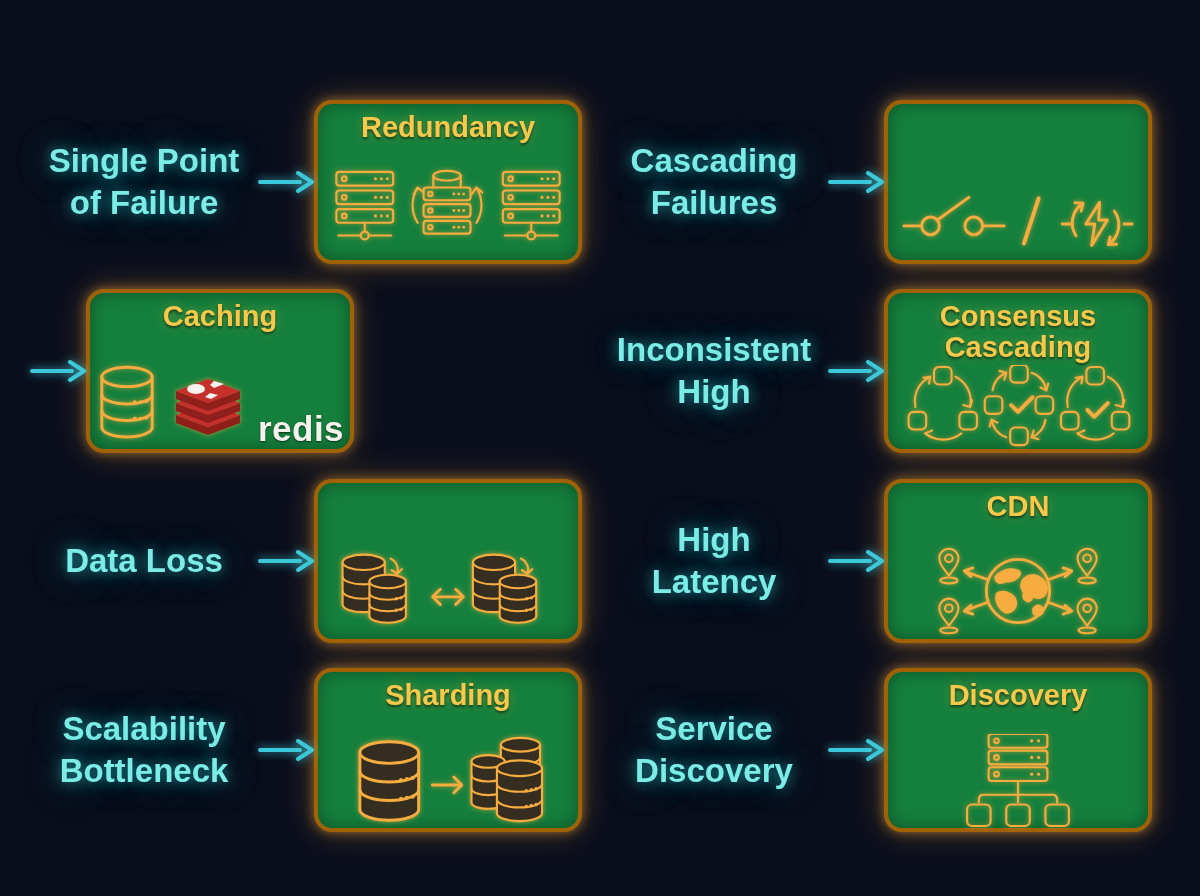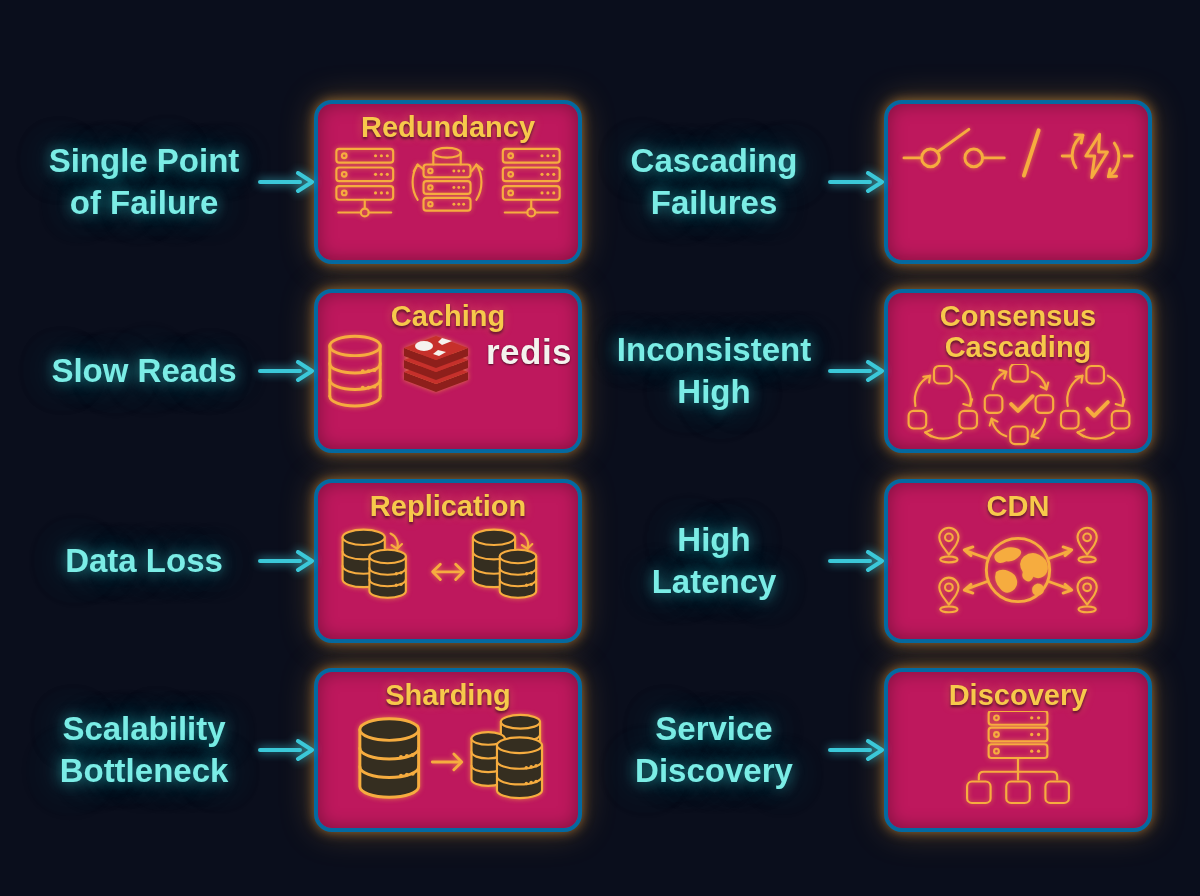--- a/index.html
+++ b/index.html
@@ -21,32 +21,32 @@
     color:#7bede6;font-size:33px;font-weight:700;line-height:1.28;
     white-space:pre-line;
     text-shadow:0 0 14px rgba(52,214,214,.65),0 0 36px rgba(52,214,214,.38),0 0 60px rgba(52,214,214,.22);
   }
   .flow-arrow{
     flex:0 0 56px;width:56px;height:26px;
     filter:drop-shadow(0 0 5px rgba(59,200,216,.85));
   }
   .solution-box{
     flex:0 0 260px;height:148px;
-    border:4px solid #0369a1;border-radius:18px;
-    background:#be185d;
+    border:4px solid #a16207;border-radius:18px;
+    background:#15803d;
     box-shadow:0 0 12px rgba(242,165,60,.55),0 0 34px rgba(242,165,60,.28),inset 0 0 18px rgba(0,0,0,.35);
     display:flex;flex-direction:column;align-items:center;
     padding-top:8px;
   }
   .box-title{
     color:#f7c94b;font-size:29px;font-weight:800;line-height:1.08;text-align:center;
     text-shadow:0 2px 3px rgba(0,0,0,.55),0 0 10px rgba(247,201,75,.35);
   }
   .icon-area{
-    flex:1;display:flex;align-items:flex-start;justify-content:center;gap:8px;width:100%;
+    flex:1;display:flex;align-items:flex-end;justify-content:center;gap:8px;width:100%;
   }
   .icon-area svg{filter:drop-shadow(0 0 2.5px rgba(246,172,63,.65));}
   .ic{stroke:#f6ac3f;fill:none;stroke-width:3;stroke-linecap:round;stroke-linejoin:round;}
   .ic-thin{stroke:#f6ac3f;fill:none;stroke-width:2.2;stroke-linecap:round;stroke-linejoin:round;}
   .dot{fill:#f6ac3f;stroke:none;}
   .fillbg{fill:#352e20;}
   .redis-word{
     color:#f5f2ee;font-size:35px;font-weight:700;letter-spacing:.5px;
     text-shadow:0 1px 2px rgba(0,0,0,.6);
     filter:none;
@@ -168,21 +168,20 @@
             <path d="M216,31 A24,24 0 0 1 210,65"></path>
             <path d="M210,65 l8,-2 M210,65 l0,-8" transform="rotate(12 210 65)"></path>
             <path d="M201,22 L187,44 h9 L193,66 L209,40 h-9 Z" stroke-width="3"></path>
           </g>
         </svg>
       </div>
     </div>
   </div>
 
   <div class="pair col-left row-1">
-    <div class="problem-label">Slow Reads</div>
     <svg class="flow-arrow" viewBox="0 0 56 26">
       <path d="M2,13 H42" stroke="#3bc8d8" stroke-width="4" stroke-linecap="round" fill="none"></path>
       <path d="M40,4 L54,13 L40,22" stroke="#3bc8d8" stroke-width="4" stroke-linecap="round" stroke-linejoin="round" fill="none"></path>
     </svg>
     <div class="solution-box">
       <div class="box-title">Caching</div>
       <div class="icon-area">
         <svg width="62" height="86" viewBox="0 0 64 88">
           <g class="ic">
             <ellipse cx="32" cy="14" rx="26" ry="10"></ellipse>
@@ -277,21 +276,20 @@
     </div>
   </div>
 
   <div class="pair col-left row-2">
     <div class="problem-label">Data Loss</div>
     <svg class="flow-arrow" viewBox="0 0 56 26">
       <path d="M2,13 H42" stroke="#3bc8d8" stroke-width="4" stroke-linecap="round" fill="none"></path>
       <path d="M40,4 L54,13 L40,22" stroke="#3bc8d8" stroke-width="4" stroke-linecap="round" stroke-linejoin="round" fill="none"></path>
     </svg>
     <div class="solution-box">
-      <div class="box-title">Replication</div>
       <div class="icon-area">
         <svg width="232" height="92" viewBox="0 0 236 96">
 
           <g class="ic-thin" transform="translate(6,6)">
             <path d="M2,10 v44 a22,8 0 0 0 44,0 v-44" class="fillbg"></path>
             <ellipse cx="24" cy="10" rx="22" ry="8" class="fillbg"></ellipse>
             <path d="M2,25 a22,8 0 0 0 44,0 M2,40 a22,8 0 0 0 44,0"></path>
             <path d="M52,6 a13,13 0 0 1 7,16"></path>
               <path d="M59,22 l-6,-4 M59,22 l5,-5"></path>
             <g transform="translate(28,22)">

